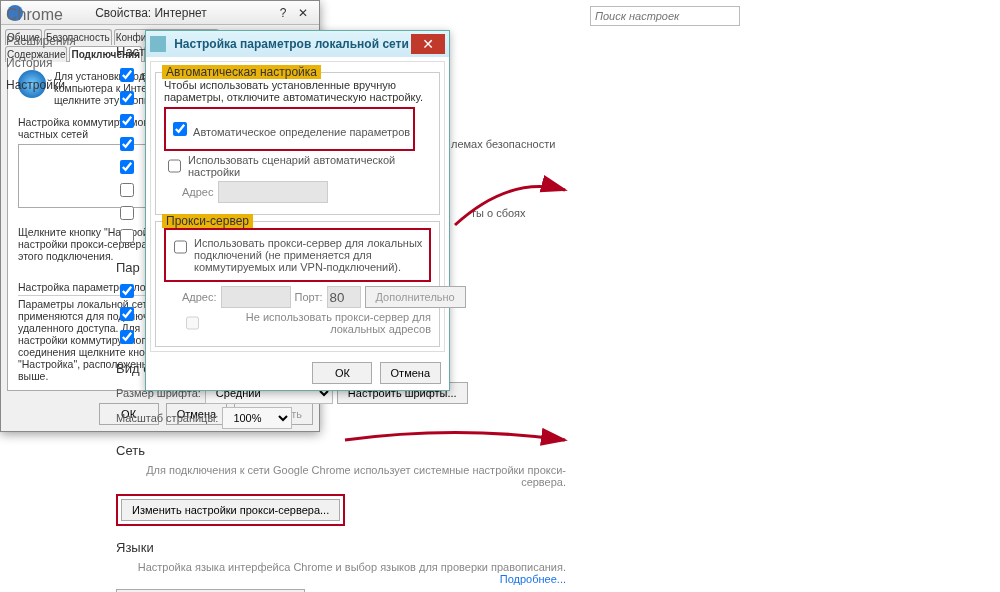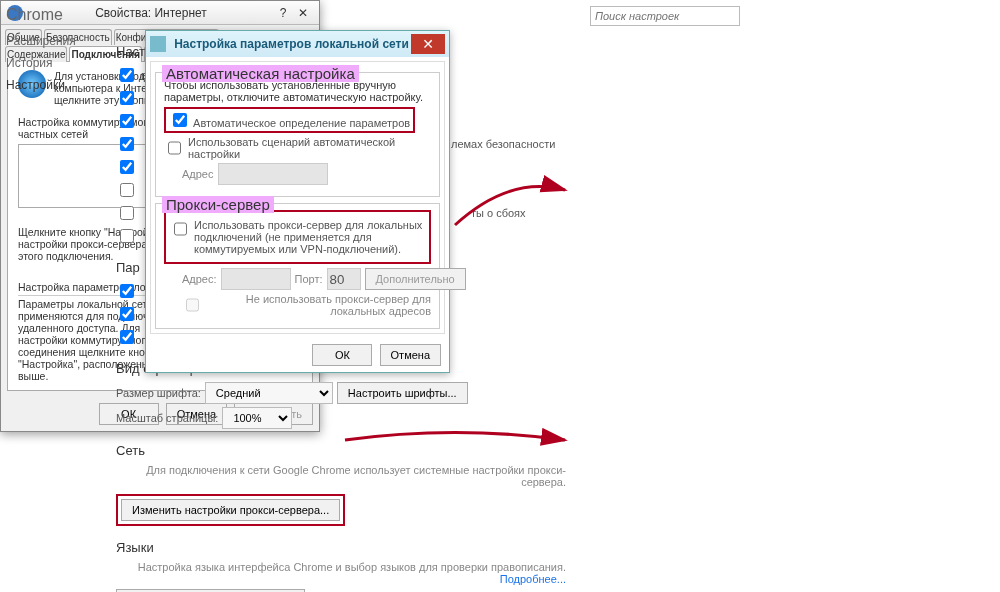--- a/index.html
+++ b/index.html
@@ -21,33 +21,33 @@
   .chrome-nav div { padding: 4px 0; }
   .chrome-nav .active { color: #333; }
   .chrome-main { flex: 1; }
   .chrome-main h3 { font-size: 13px; margin: 14px 0 6px; color: #333; font-weight: normal; }
   .row { display:flex; align-items:center; gap:4px; margin:3px 0; color:#555; }
   .chk { width:14px; height:14px; }
   .sel { height:22px; border:1px solid #bbb; background:#f7f7f7; padding:0 6px; font-size:11px; }
   .btn { height:22px; border:1px solid #aaa; background:#f1f1f1; padding:0 10px; font-size:11px; cursor:pointer; }
   .link { color:#1a73e8; }
   .muted { color:#888; font-size:11px;text-align:right; }
-  .highlight-red { border:2px solid #b00020; padding:1px 3px; display:inline-block; }
+  .highlight-red { border:2px solid #b00020; padding:10px 3px; display:inline-block; }
   .search-box { position:absolute; top:6px; left:590px; width:150px; height:20px; border:1px solid #bbb; padding:0 4px; font-size:11px; color:#999;font-style:italic; }
 
   
   .win-dialog { position:absolute; border:1px solid #6aa; box-shadow:0 2px 8px rgba(0,0,0,.3); background:#fff; }
   .lan { top:30px; left:145px; width:305px; }
   .titlebar { height:26px; background:linear-gradient(#dff4fb,#cfeaf6); display:flex; align-items:center; padding:0 4px; font-size:12px; }
   .titlebar .ticon { width:16px;height:16px;margin-right:6px;display:inline-block;background:#7bc; }
   .titlebar .ttext { flex:1; text-align:center; font-weight:bold; color:#1a5b7a; }
   .close-btn { width:34px; height:20px; background:#c0392b; color:#fff; display:flex; align-items:center; justify-content:center; font-size:14px; }
   .lan-body { border:1px solid #ddd; margin:4px; padding:4px; font-size:11px; }
   .group { border:1px solid #ccc; margin-top:6px; padding:6px 8px 8px; position:relative; }
-  .group-label { position:absolute; top:-8px; left:6px; background:#f0abfc; padding:0 4px; font-size:15px; }
+  .group-label { position:absolute; top:-8px; left:6px; background:#eab308; padding:0 4px; font-size:12px; }
   .disabled-input { background:#e5e5e5; border:1px solid #ccc; height:22px; width:110px; }
   .dlg-btns { text-align:right; padding:6px 8px; }
   .dlg-btns .btn { min-width:60px; margin-left:4px; }
 
   
   .ip { top:98px; left:570px; width:320px; background:#f0f0f0; border:1px solid #888; box-shadow:0 2px 10px rgba(0,0,0,.4); }
   .ip-title { height:24px; background:linear-gradient(#fdfdfd,#e9e9e9); display:flex; align-items:center; padding:0 6px; font-size:12px; border-bottom:1px solid #bbb; }
   .ip-title .ttext { flex:1; text-align:center; }
   .ip-title .hicon, .ip-title .xicon { width:20px; text-align:center; font-size:12px; color:#333; }
   .tabs { display:flex; flex-wrap:wrap; padding:4px 4px 0; }

